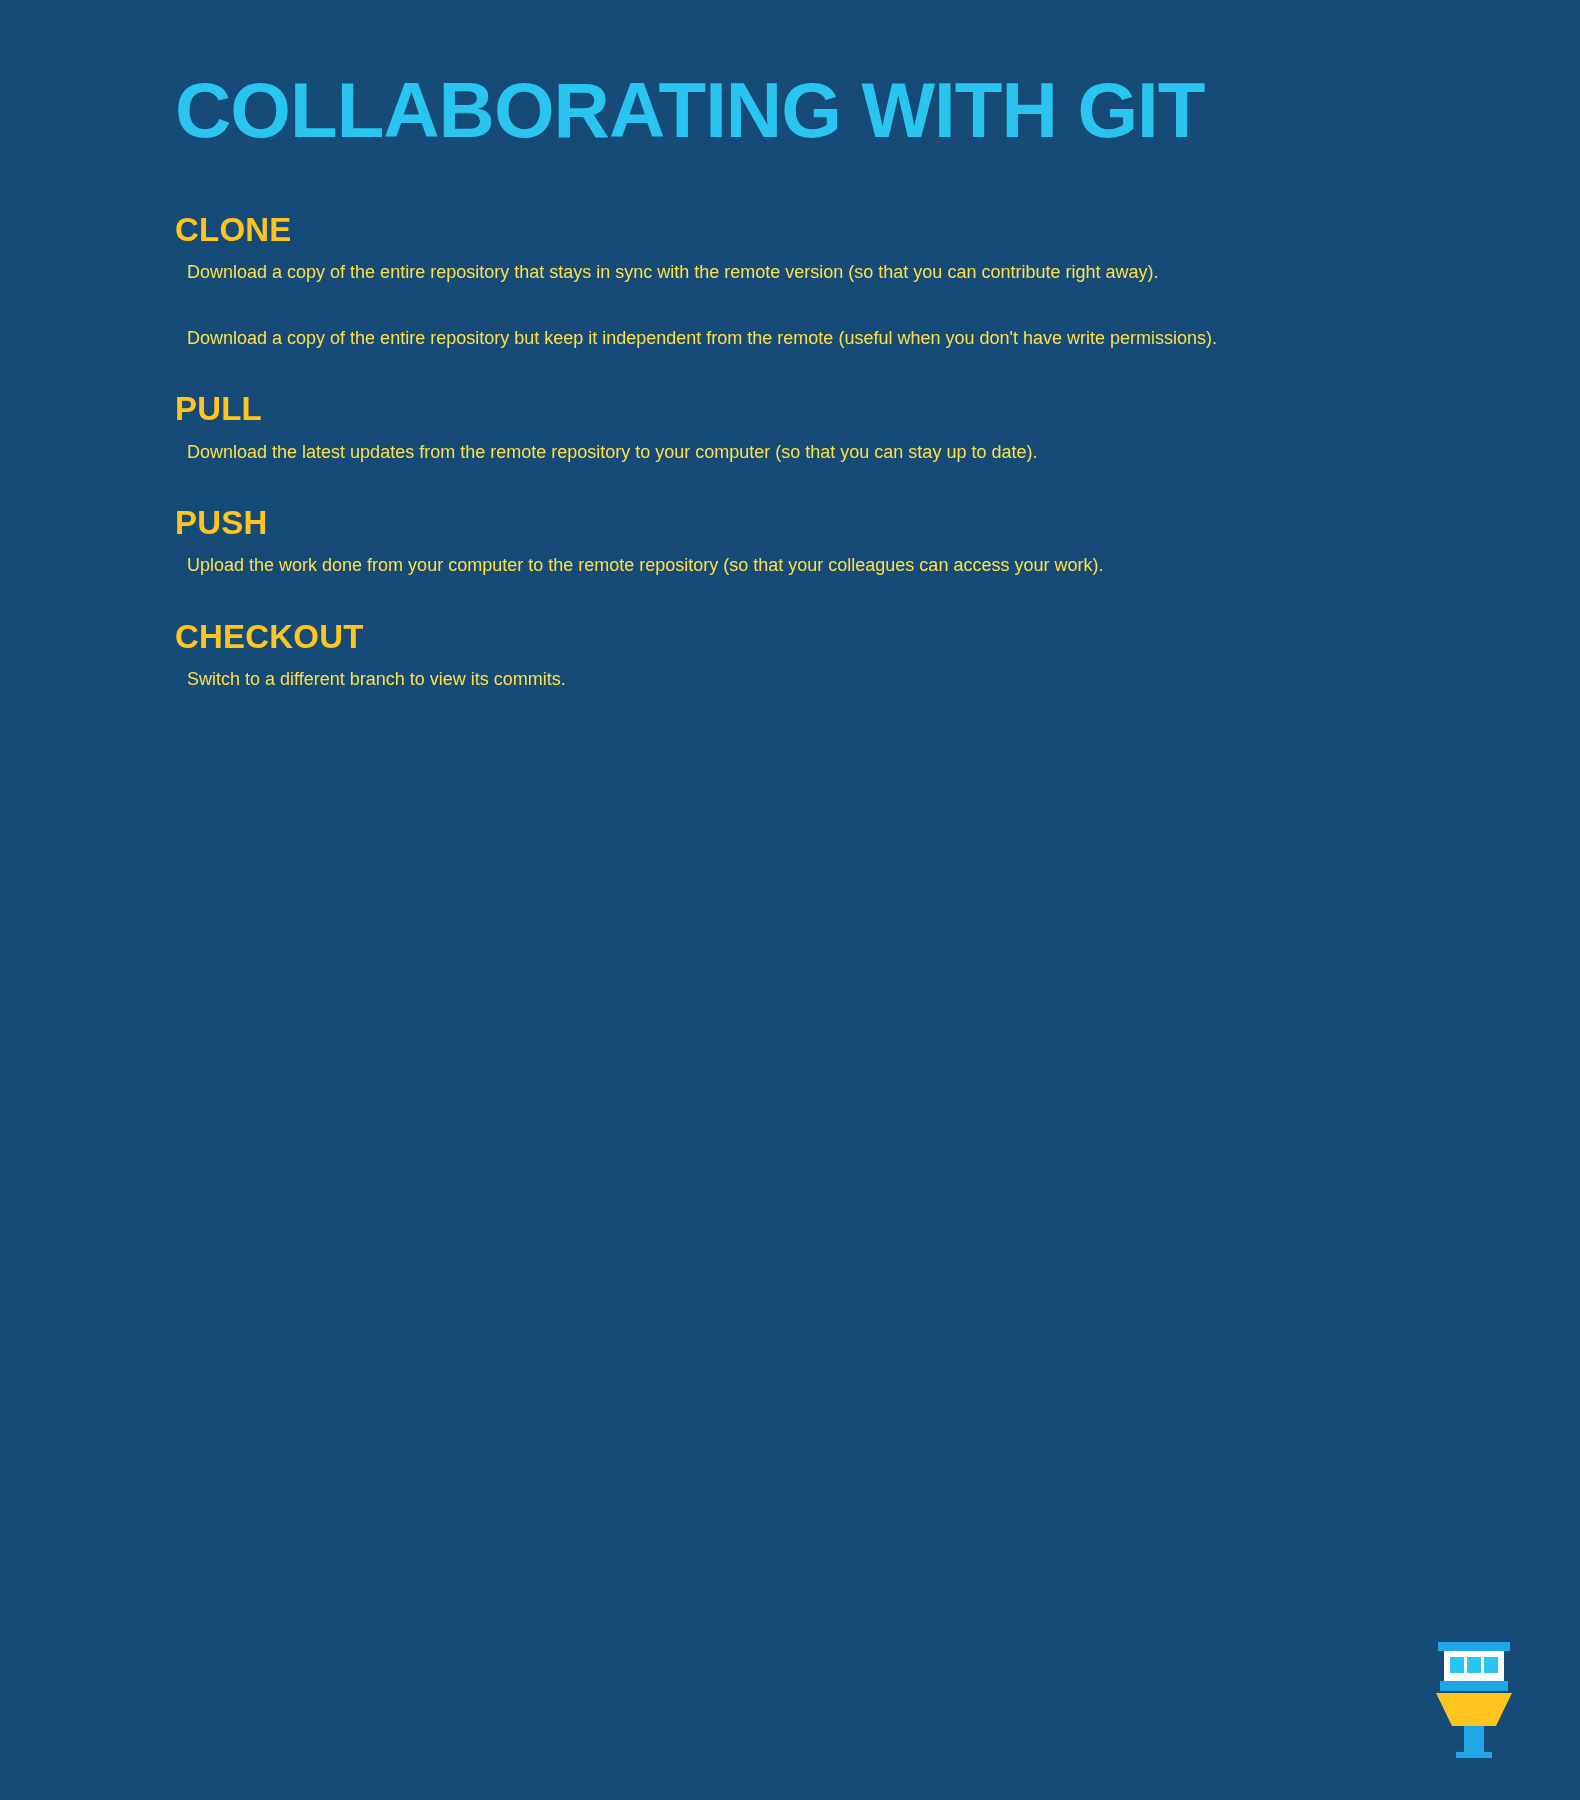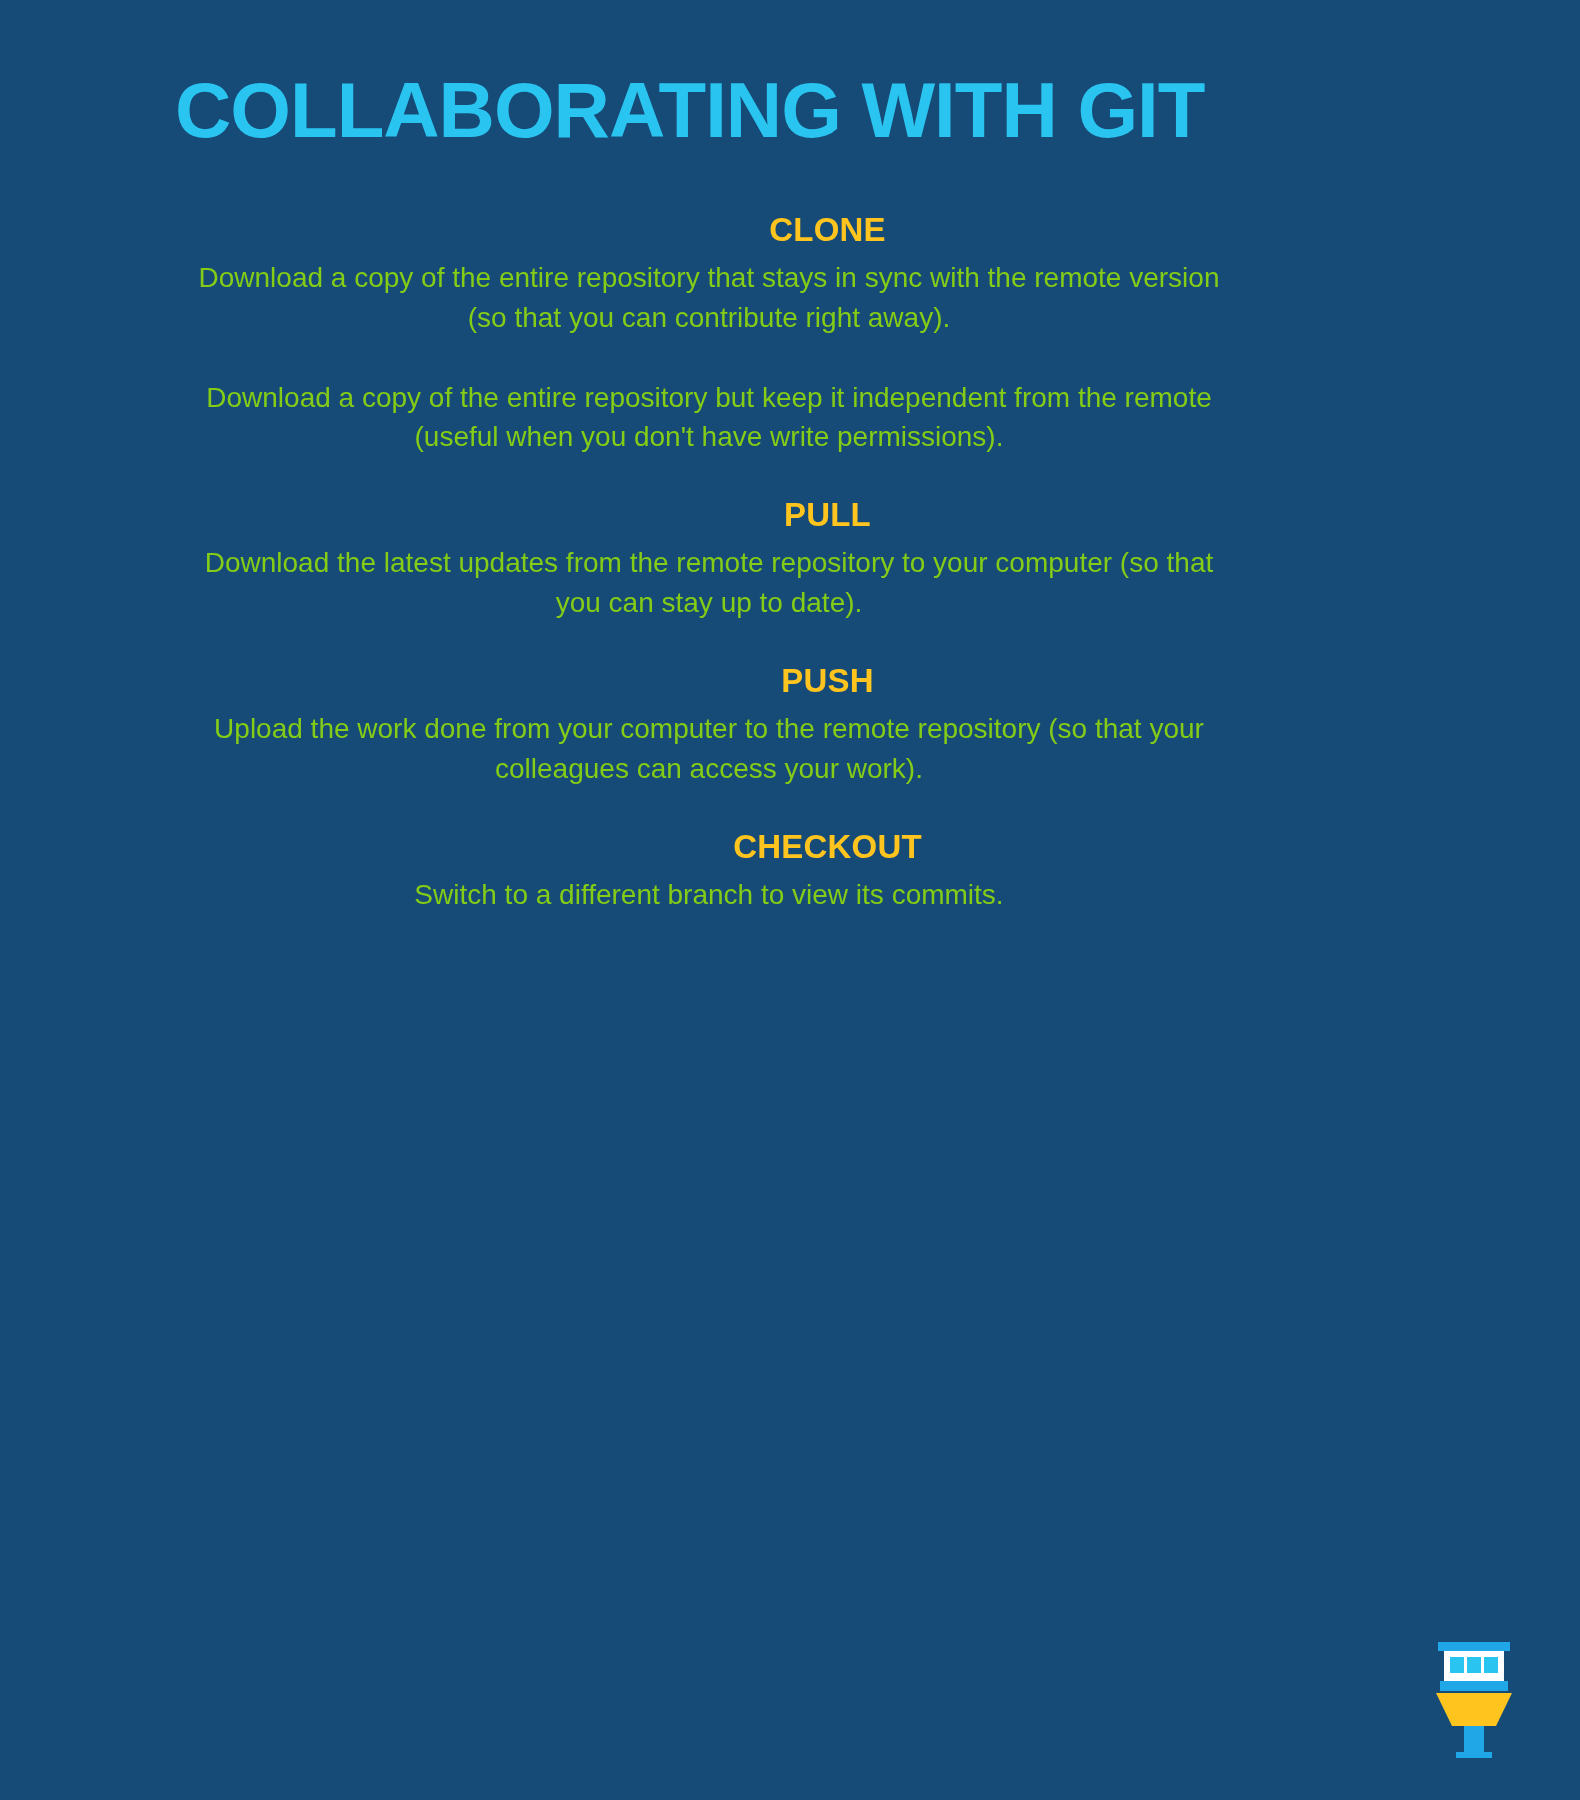--- a/index.html
+++ b/index.html
@@ -28,39 +28,38 @@
     letter-spacing: -1px;
     line-height: 1.05;
     margin: 0 0 60px 0;
     white-space: nowrap;
   }
   .entries {
     margin-top: 18px;
   }
   .entry {
     margin-bottom: 40px;
-    text-align: center;
   }
   .entry:last-child {
     margin-bottom: 0;
   }
   .term {
     color: #FFC51E;
     font-size: 33px;
     font-weight: bold;
     letter-spacing: 0.2px;
     margin: 0 0 10px 0;
     line-height: 1.1;
   }
   .definition {
-    color: #84cc16;
-    font-size: 28px;
+    color: #fde047;
+    font-size: 18px;
     font-weight: 400;
     line-height: 1.42;
-    margin: 4px;
+    margin: 12px;
     max-width: 1060px;
   }
   .logo {
     position: absolute;
     right: 62px;
     bottom: 42px;
     width: 88px;
     height: 118px;
   }
 </style>

